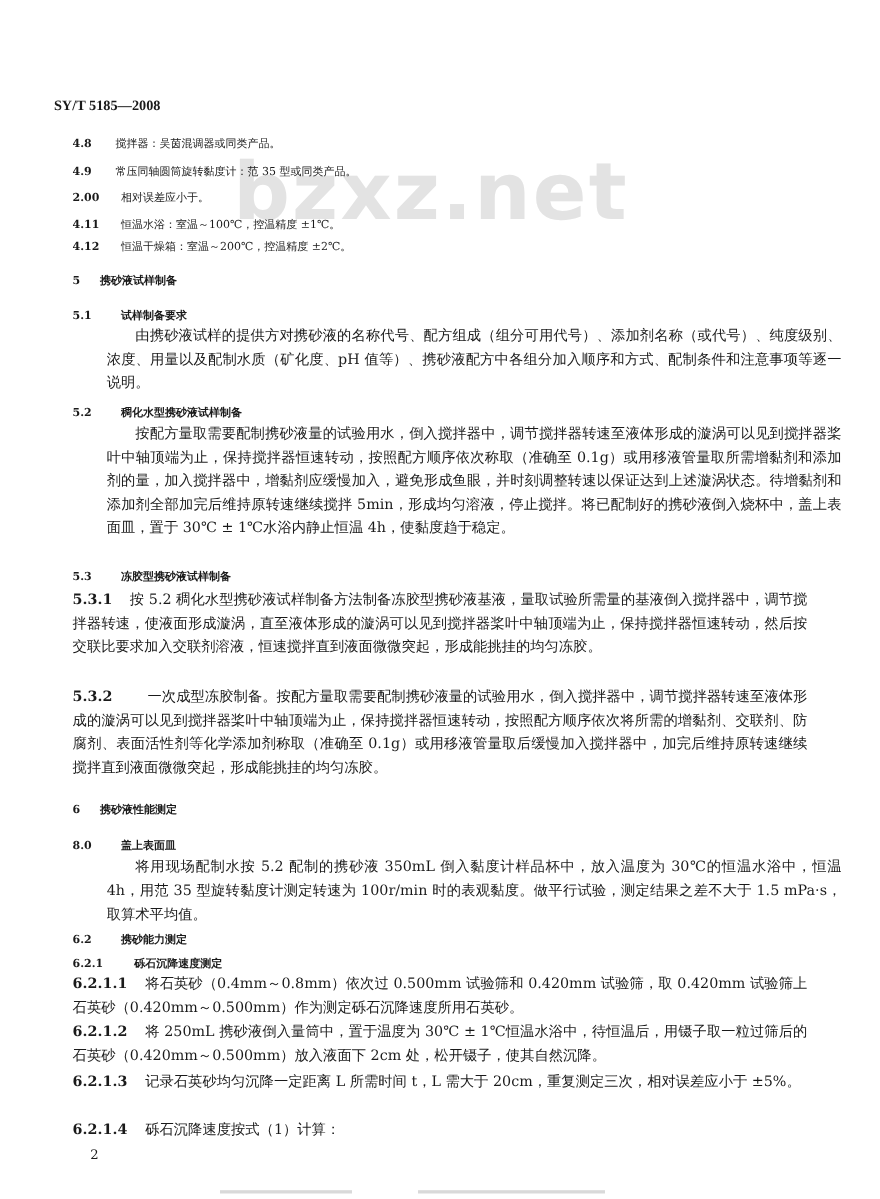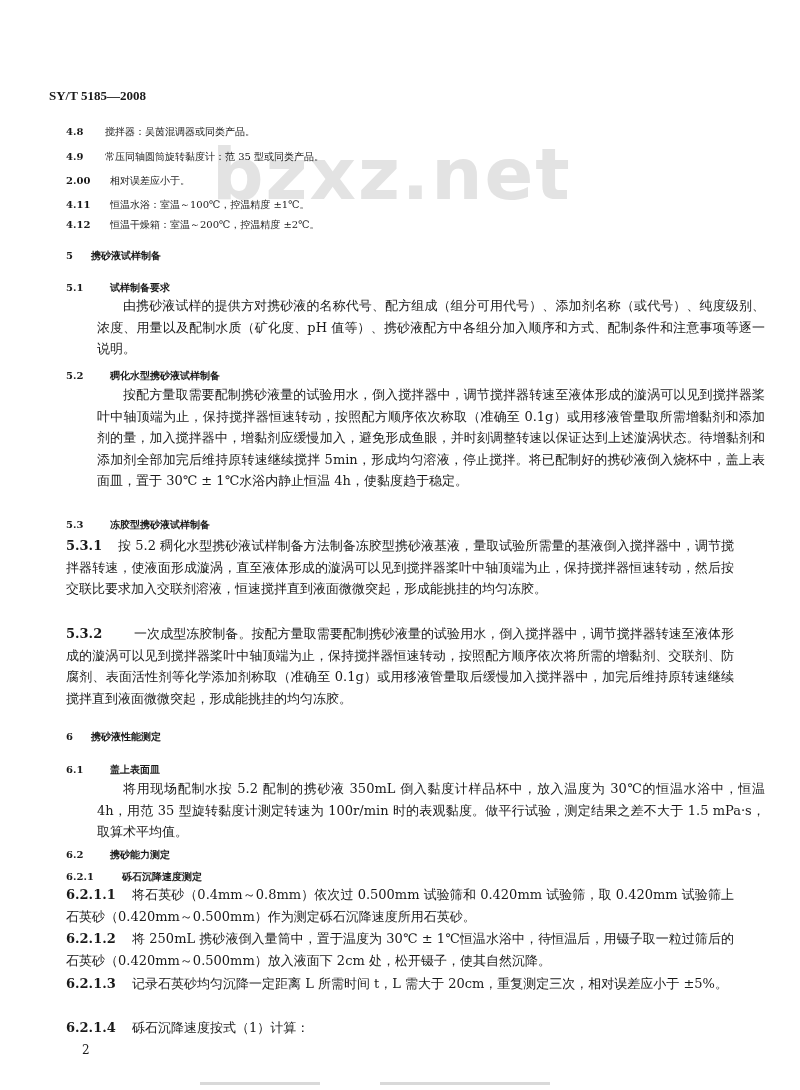--- a/index.html
+++ b/index.html
@@ -67,21 +67,21 @@
 
   <div class="p" style="top:623px">
     <span class="num" style="width:68px">5.3.2</span><span>一次成型冻胶制备。按配方量取需要配制携砂液量的试验用水，倒入搅拌器中，调节搅拌器转速至液体形成的漩涡可以见到搅拌器桨叶中轴顶端为止，保持搅拌器恒速转动，按照配方顺序依次将所需的增黏剂、交联剂、防腐剂、表面活性剂等化学添加剂称取（准确至 0.1g）或用移液管量取后缓慢加入搅拌器中，加完后维持原转速继续搅拌直到液面微微突起，形成能挑挂的均匀冻胶。</span>
   </div>
 
   <div class="ln h h1" style="top:728px">
     <span class="num">6</span><span>携砂液性能测定</span>
   </div>
 
   <div class="ln h" style="top:761px">
-    <span class="num" style="width:44px">6.1</span><span>盖上表面皿</span>
+    <span class="num" style="width:44px">8.0</span><span>盖上表面皿</span>
   </div>
   <div class="p indent" style="top:778px">将用现场配制水按 5.2 配制的携砂液 350mL 倒入黏度计样品杯中，放入温度为 30℃的恒温水浴中，恒温 4h，用范 35 型旋转黏度计测定转速为 100r/min 时的表观黏度。做平行试验，测定结果之差不大于 1.5 mPa·s，取算术平均值。</div>
 
   <div class="ln h" style="top:846px">
     <span class="num" style="width:44px">6.2</span><span>携砂能力测定</span>
   </div>
   <div class="ln h" style="top:868px">
     <span class="num" style="width:56px">6.2.1</span><span>砾石沉降速度测定</span>
   </div>
 

